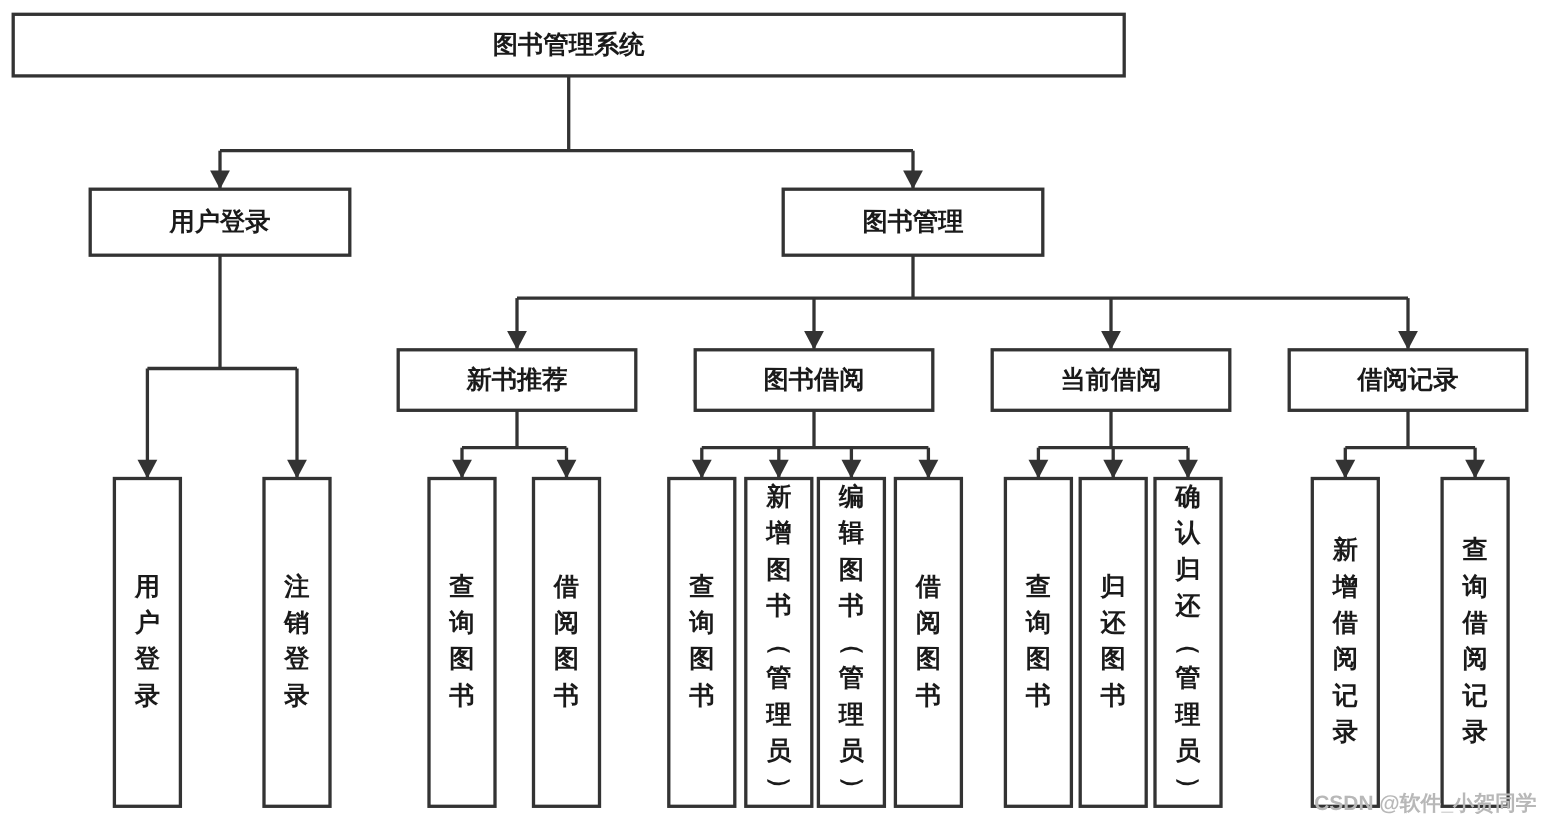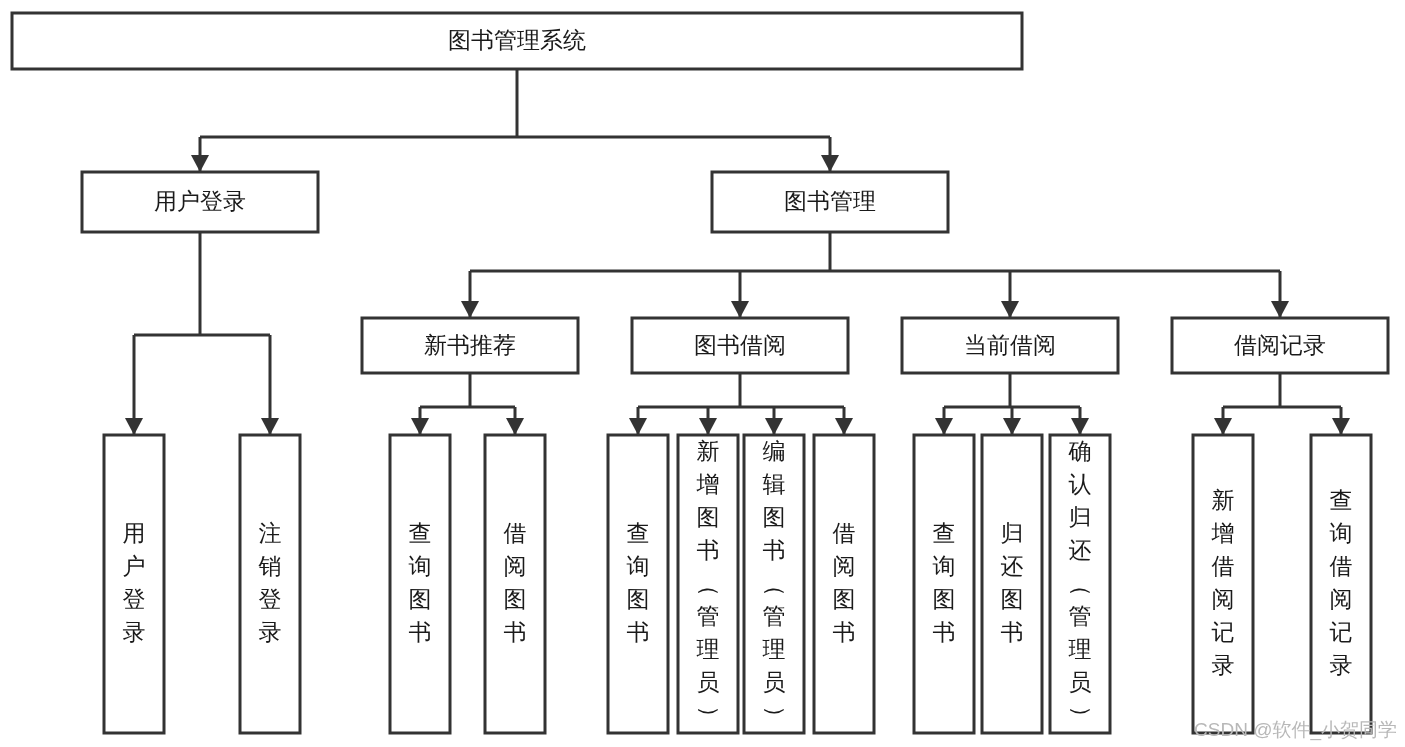--- a/index.html
+++ b/index.html
@@ -13,20 +13,21 @@
     font-family: "Liberation Sans", "DejaVu Sans", sans-serif;
     overflow: hidden;
     position: relative;
   }
   #diagram-root {
     position: absolute;
     left: 0;
     top: 0;
     width: 1405px;
     height: 747px;
+    font-weight: bold;
   }
   svg { display: block; }
   .node-rect {
     fill: #ffffff;
     stroke: #333333;
     stroke-width: 3;
   }
   .node-label {
     font-family: "Liberation Sans", "DejaVu Sans", sans-serif;
     fill: #1a1a1a;

